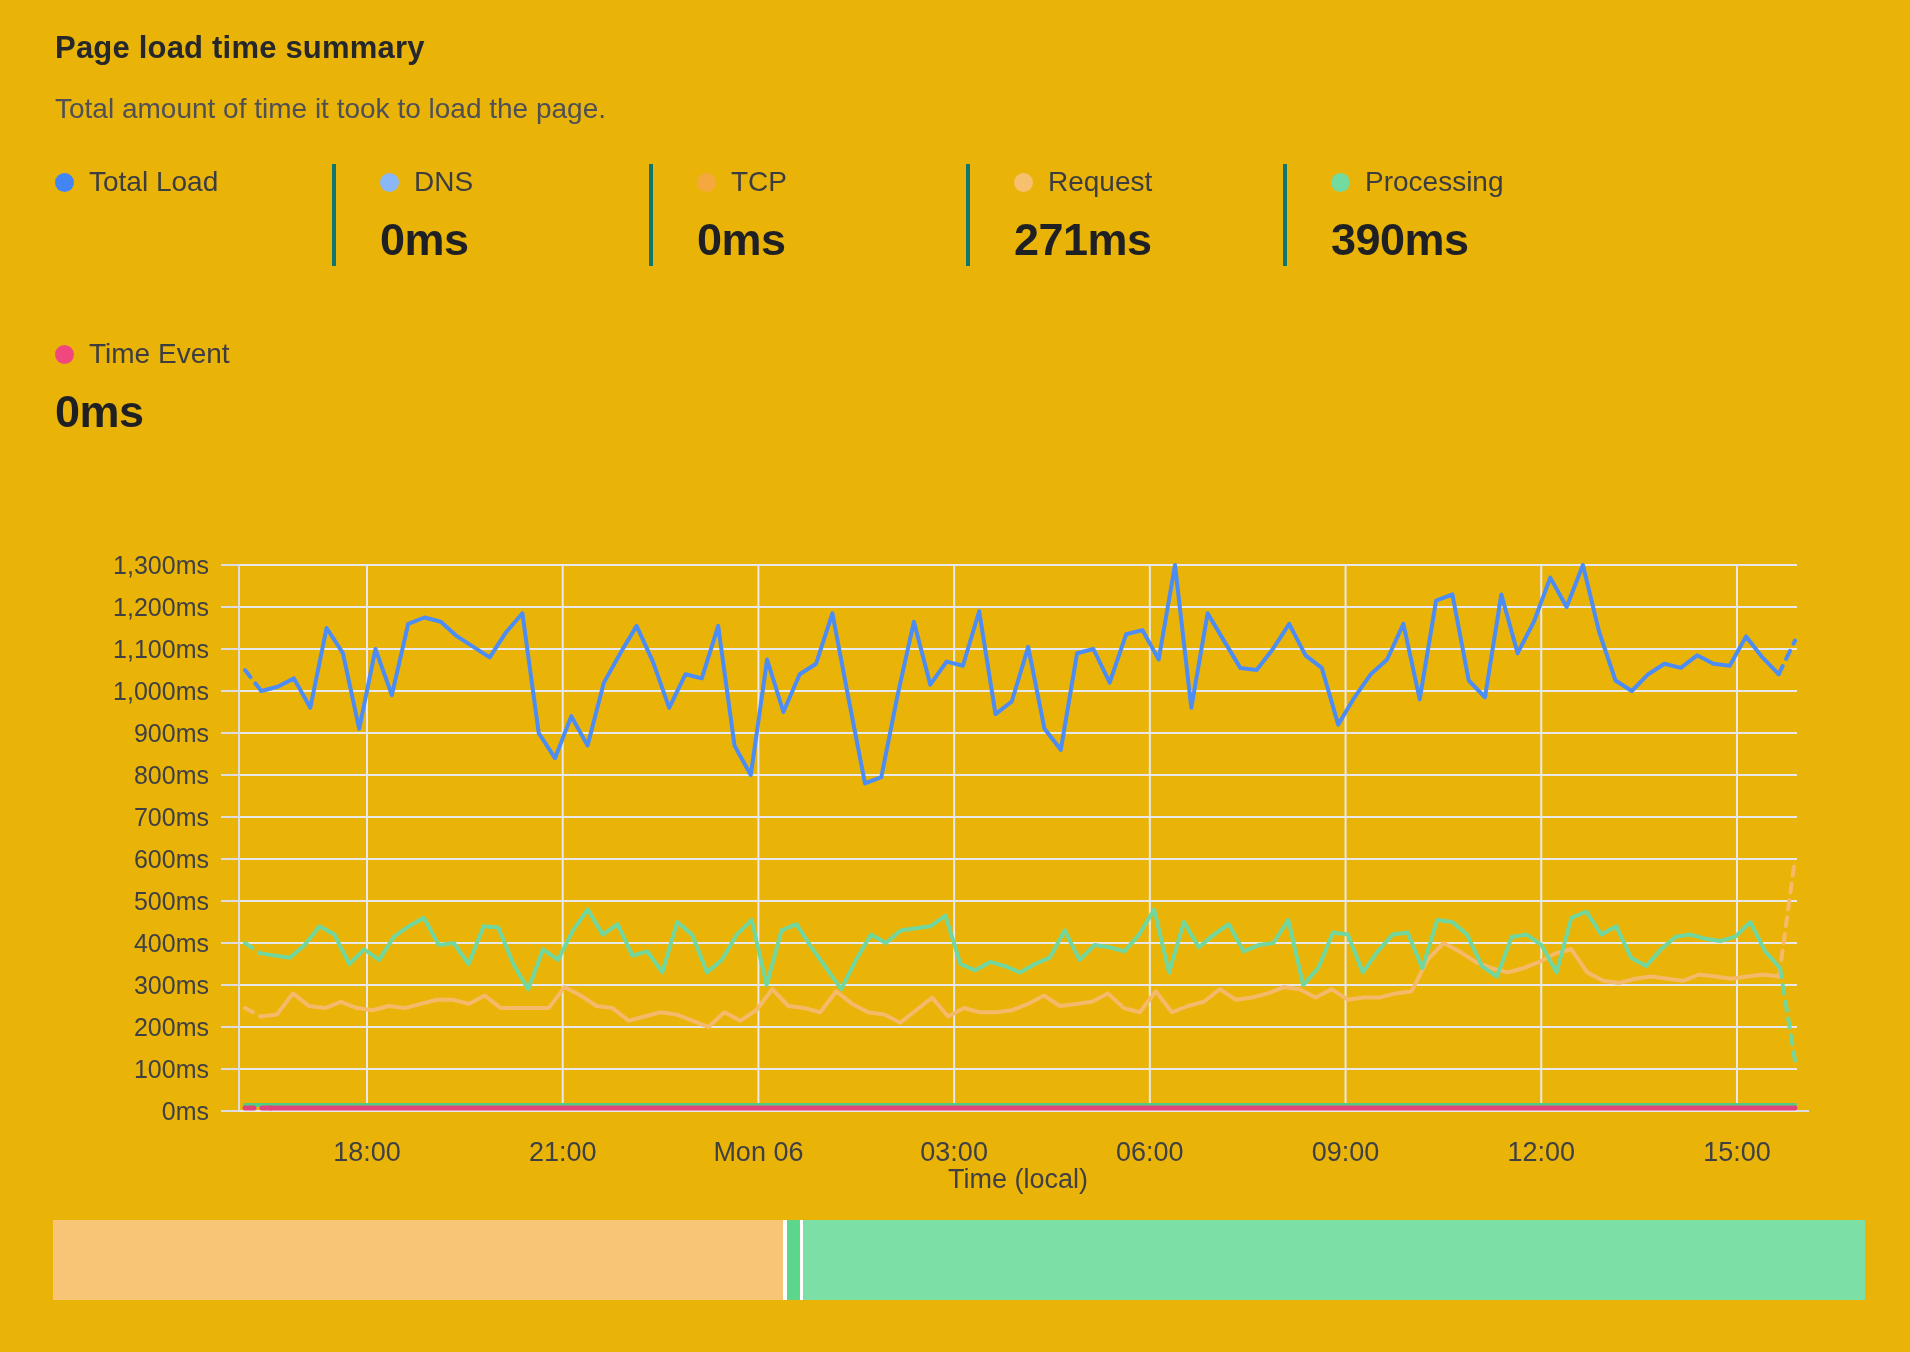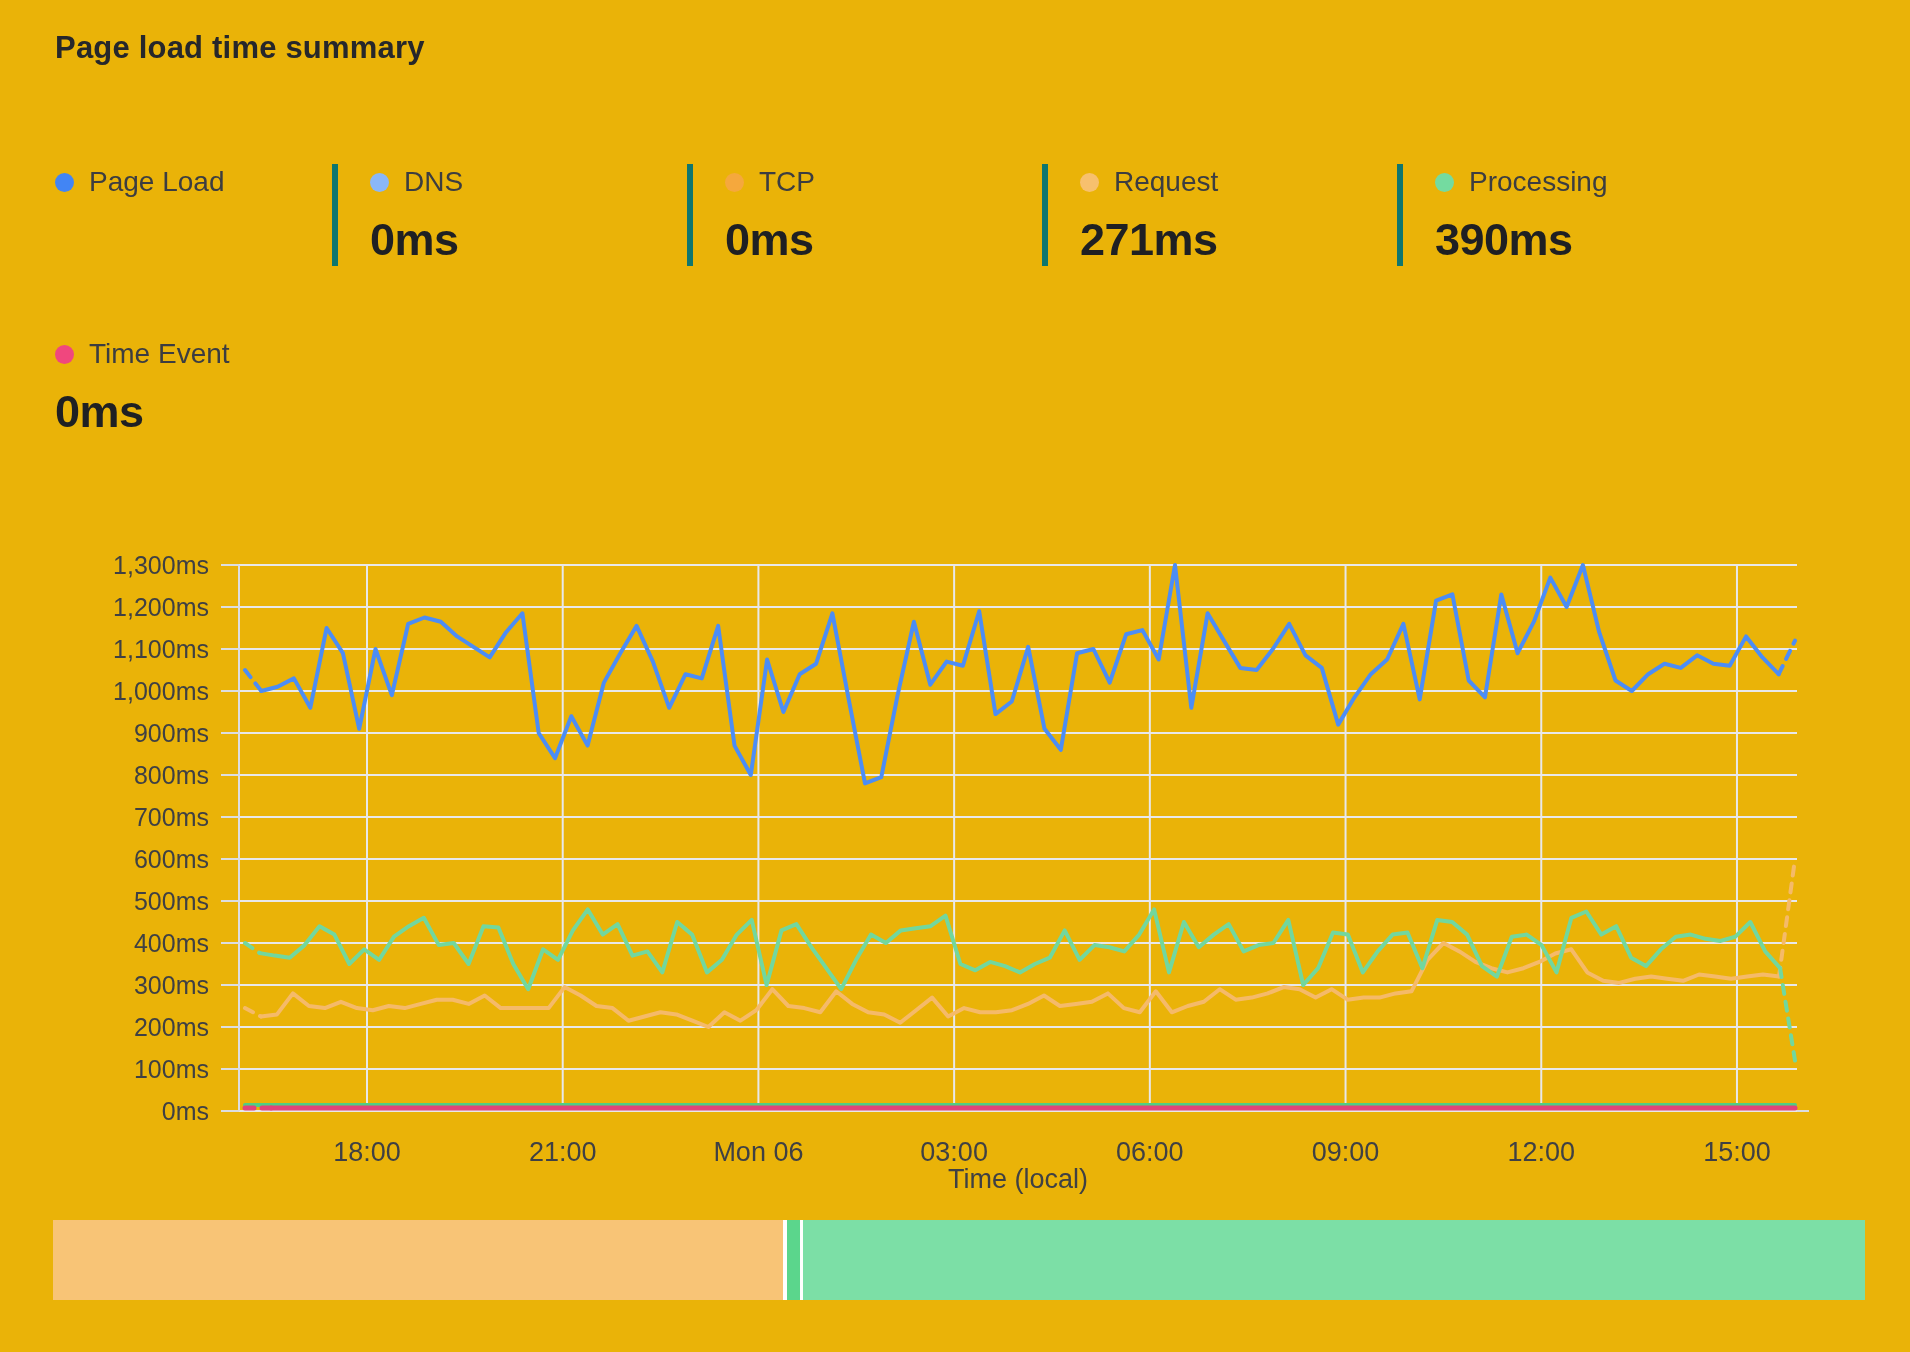--- a/index.html
+++ b/index.html
@@ -3,43 +3,44 @@
 <meta charset="utf-8">
 <style>
   html,body{margin:0;padding:0;background:#fff;}
   .page{position:relative;width:1910px;height:1352px;background:#eab308;
         font-family:"Liberation Sans",sans-serif;overflow:hidden;}
   .title{position:absolute;left:55px;top:30px;margin:0;font-size:31px;font-weight:700;
          color:#26272b;letter-spacing:.2px;}
   .subtitle{position:absolute;left:55px;top:93px;margin:0;font-size:28px;color:#4f5055;}
   .metrics{position:absolute;left:55px;top:164px;display:flex;}
   .metric{box-sizing:border-box;}
-  .metrics .metric{width:355px;border-left:6px solid #0f766e;padding-left:32px;}
+  .metrics .metric{width:317px;border-left:4px solid #0f766e;padding-left:44px;}
   .metrics .metric:first-child{width:277px;border-left:none;padding-left:0;}
   .mrow{display:flex;align-items:center;gap:15px;height:36px;}
   .dot{width:19px;height:19px;border-radius:50%;flex:0 0 auto;background:#999;}
   .lbl{font-size:28px;color:#3c3d41;white-space:nowrap;}
   .val{font-size:45px;font-weight:700;color:#1f2023;margin-top:14px;letter-spacing:-.5px;}
   .load-event{position:absolute;left:55px;top:336px;}
   .chart-svg{position:absolute;left:0;top:530px;}
   .tbar{position:absolute;left:53px;top:1220px;width:1812px;height:80px;display:flex;}
   .tbar div{height:100%;}
 </style>
 </head>
 <body>
 
 <div class="page">
 
   <h1 class="title">Page load time summary</h1>
+  <p class="subtitle">Total amount of time it took to load the page.</p>
 
   <div class="metrics">
     <div class="metric">
       <div class="mrow">
         <span class="dot" style="background: rgb(66, 133, 244);"></span>
-        <span class="lbl">Page Load</span>
+        <span class="lbl">Total Load</span>
       </div>
     </div>
     <div class="metric">
       <div class="mrow">
         <span class="dot" style="background: rgb(138, 183, 248);"></span>
         <span class="lbl">DNS</span>
       </div>
       <div class="val">0ms</div>
     </div>
     <div class="metric">

